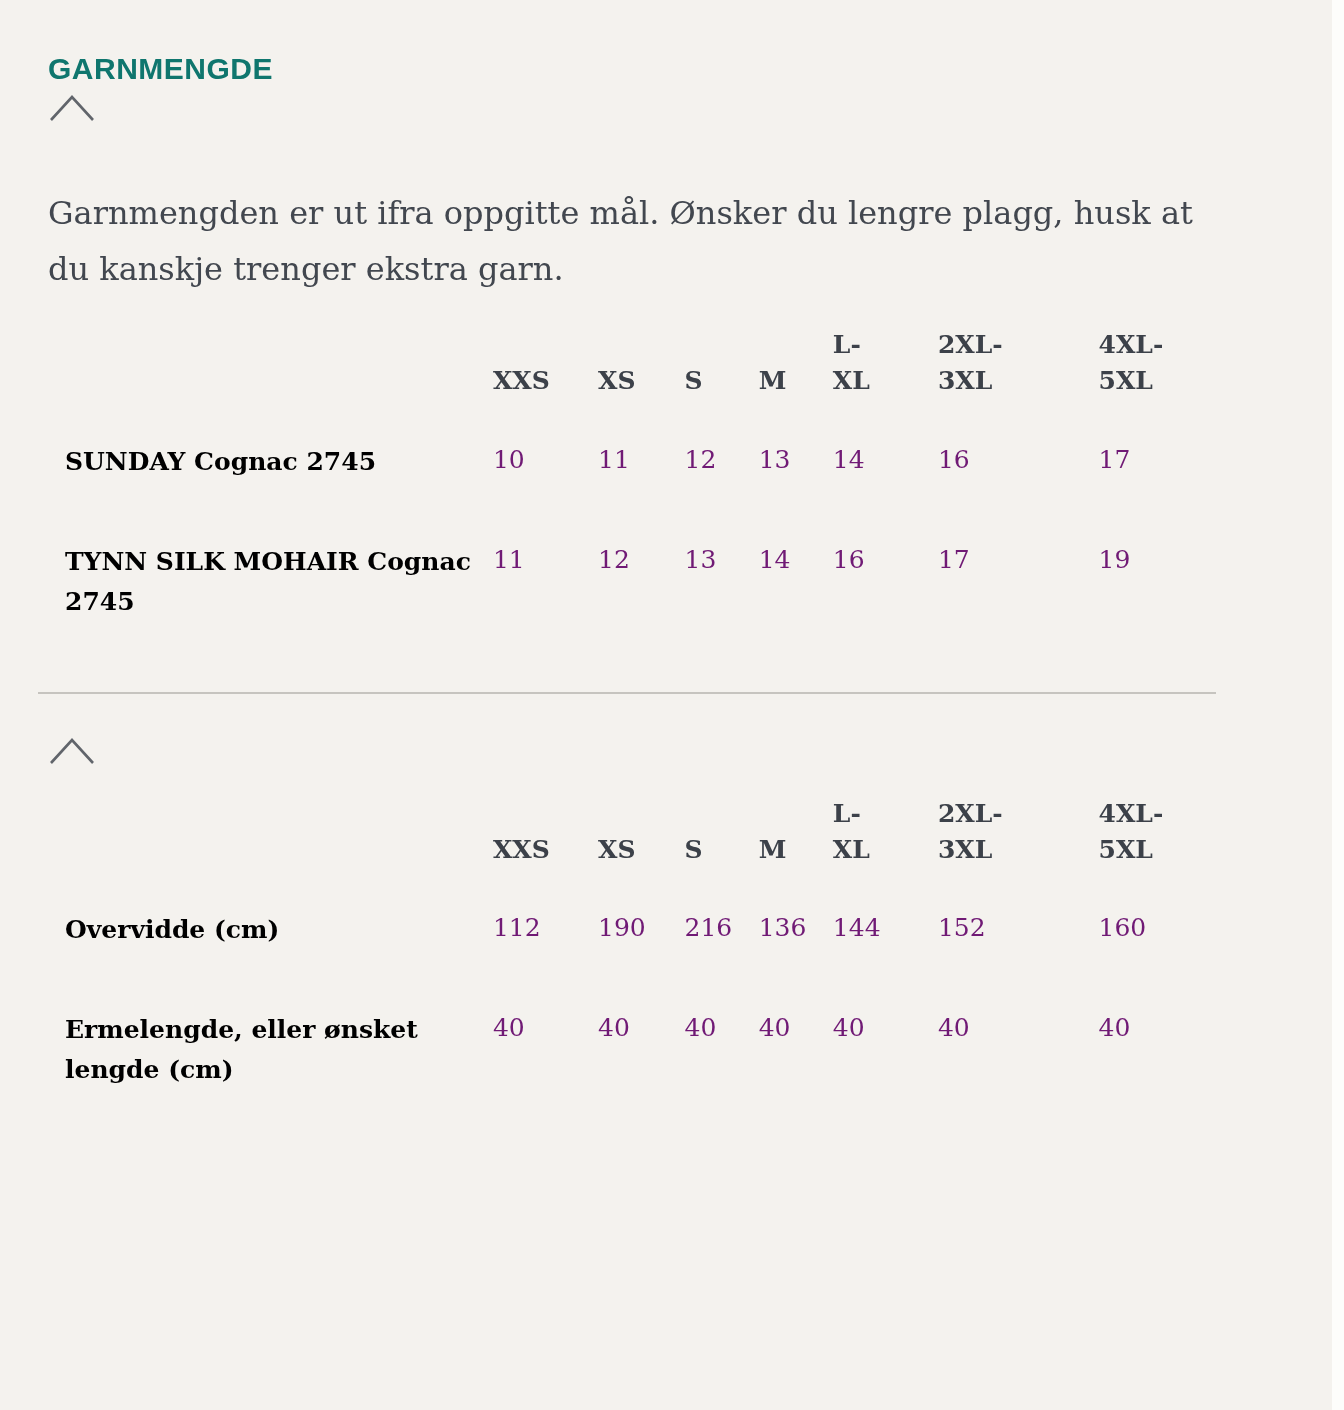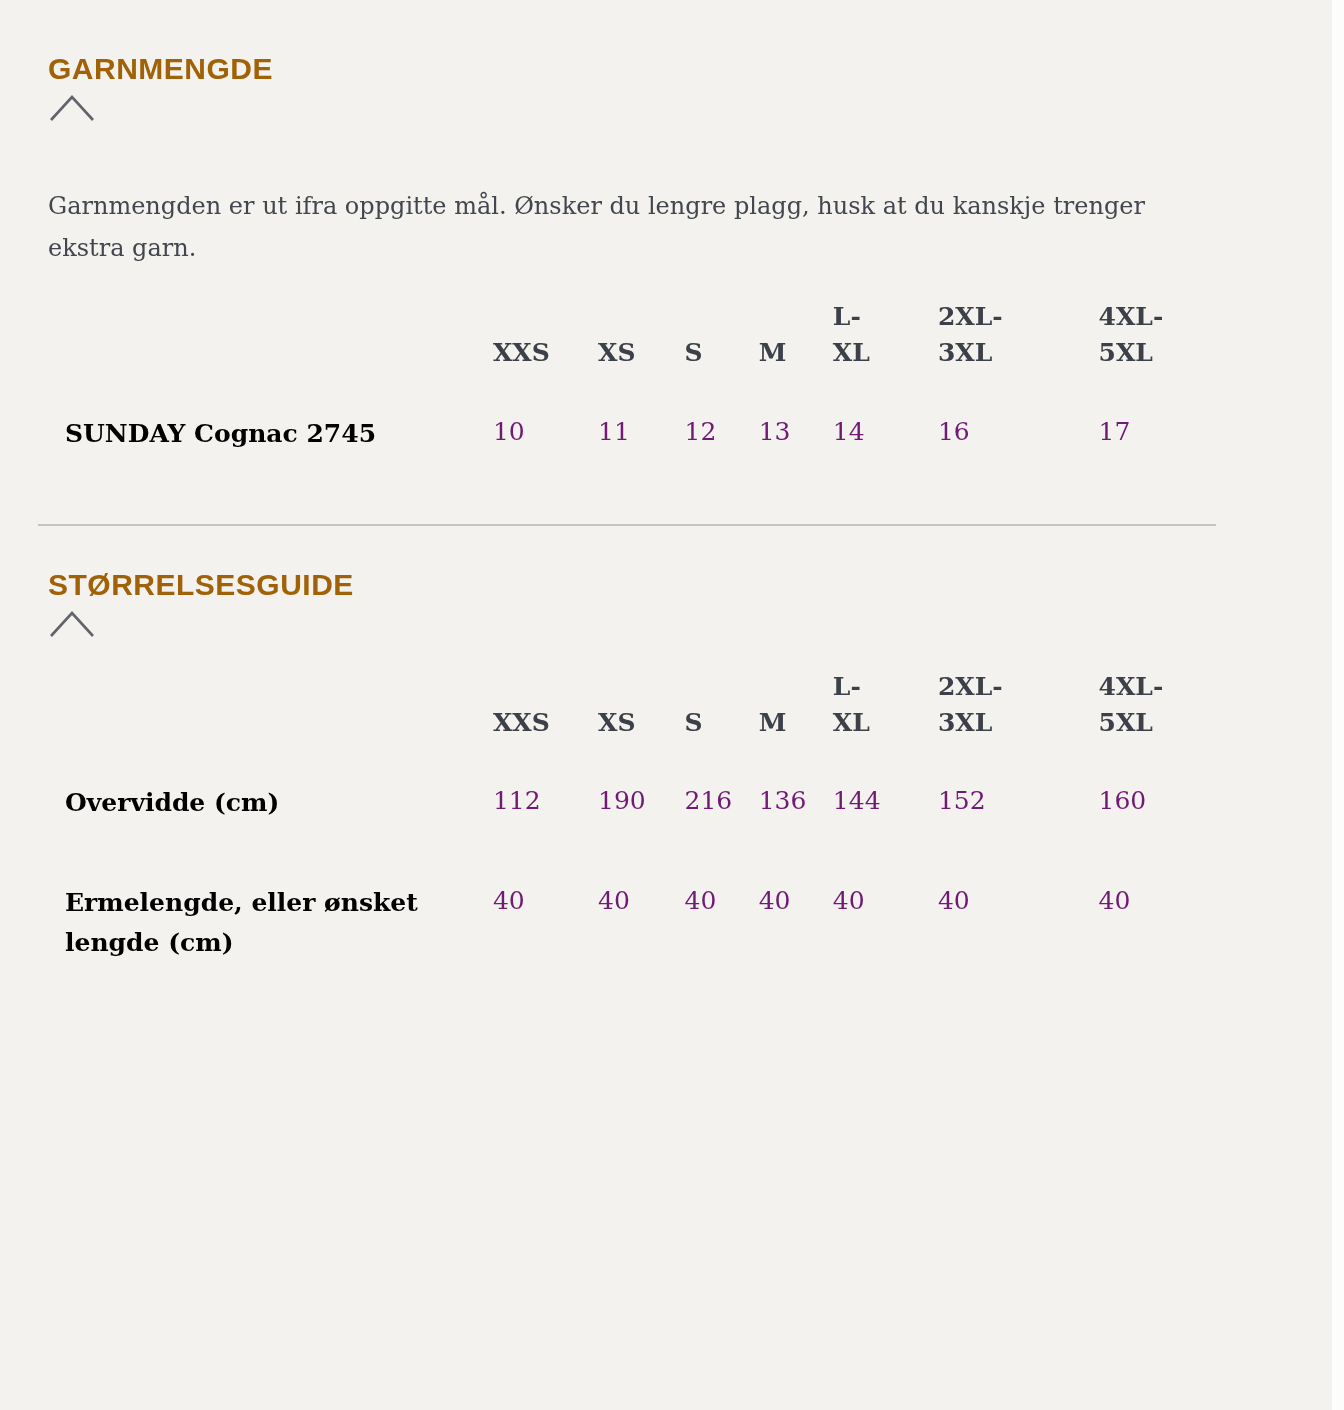--- a/index.html
+++ b/index.html
@@ -24,36 +24,36 @@
   }
   .guide-section { margin: 0; }
   .section-head { display: block; }
   .section-title {
     margin: 0;
     font-family: "Liberation Sans", sans-serif;
     font-weight: bold;
     font-size: 30px;
     line-height: 1.1;
     letter-spacing: 0.5px;
-    color: #a16207;
+    color: #0f766e;
   }
   .collapse-toggle {
     display: block;
     margin: 8px 0 0 0;
     padding: 0;
     background: none;
     border: none;
     cursor: pointer;
     line-height: 0;
   }
   .collapse-toggle svg { display: block; }
   .section-intro {
     margin: 62px 0 0 0;
     max-width: 1150px;
-    font-size: 24px;
+    font-size: 32px;
     line-height: 1.75;
     color: #42474f;
   }
   .size-table {
     width: 100%;
     margin-top: 30px;
     border-collapse: collapse;
     table-layout: fixed;
     font-size: 25px;
   }
@@ -146,27 +146,36 @@
             <tr>
               <th class="row-label" scope="row">SUNDAY Cognac 2745</th>
               <td>10</td>
               <td>11</td>
               <td>12</td>
               <td>13</td>
               <td>14</td>
               <td>16</td>
               <td>17</td>
             </tr>
+            <tr>
+              <th class="row-label" scope="row">TYNN SILK MOHAIR Cognac 2745</th>
+              <td>11</td>
+              <td>12</td>
+              <td>13</td>
+              <td>14</td>
+              <td>16</td>
+              <td>17</td>
+              <td>19</td>
+            </tr>
           </tbody>
     </table>
   </section>
       <hr class="divider">
       <section class="guide-section">
     <div class="section-head">
-      <h2 class="section-title">STØRRELSESGUIDE</h2>
       <button class="collapse-toggle" aria-label="Collapse section">
         <svg width="48" height="30" viewBox="0 0 48 30" fill="none">
           <polyline points="3,27 24,4 45,27" stroke="#61656b" stroke-width="2.6" fill="none"></polyline>
         </svg>
       </button>
     </div>
     <table class="size-table">
       <colgroup>
             <col class="col-0">
             <col class="col-1">

